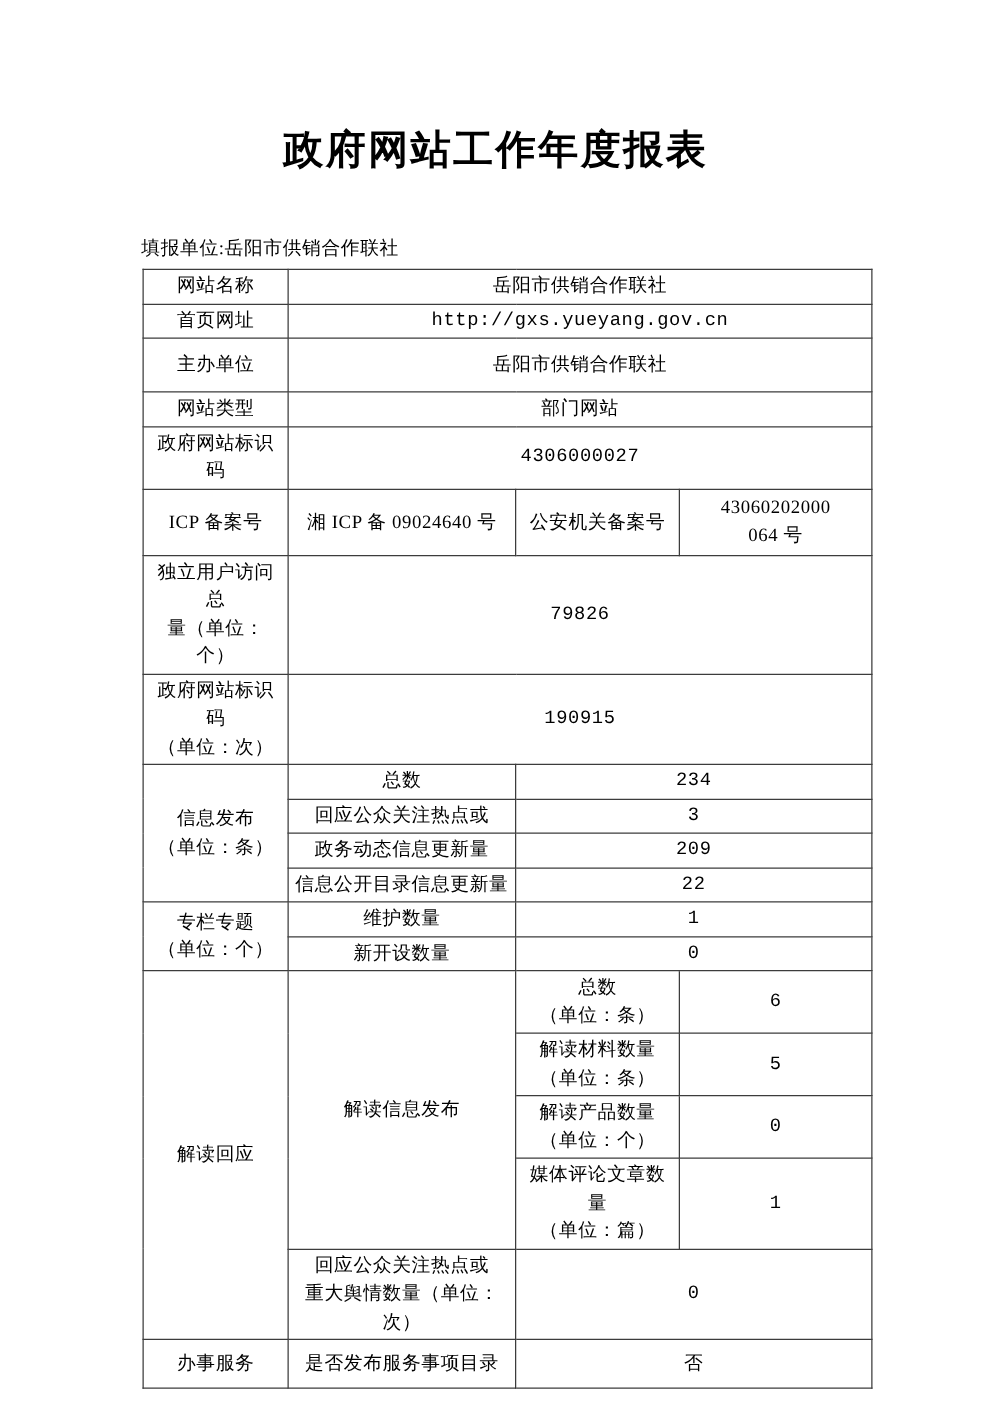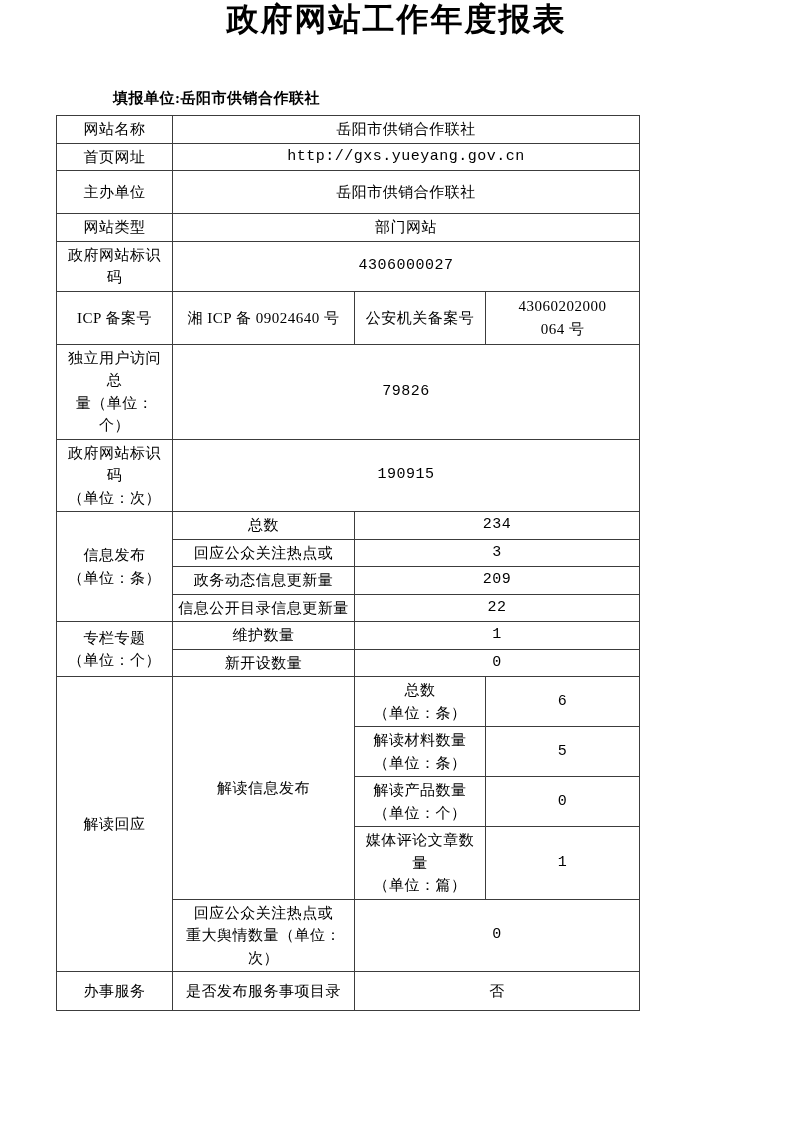--- a/index.html
+++ b/index.html
@@ -7,42 +7,43 @@
   .page {
     width: 793px;
     height: 1122px;
     background: #ffffff;
     color: #000000;
     position: relative;
     overflow: hidden;
     font-family: "Liberation Serif", "DejaVu Serif", serif;
   }
   .doc-title {
+    padding-top: 100px;
     text-align: center;
     font-family: "Liberation Sans", "DejaVu Sans", sans-serif;
     font-size: 32px;
     font-weight: bold;
     letter-spacing: 2px;
     line-height: 1.2;
   }
   .doc-subtitle {
     margin-top: 26px;
     text-align: center;
     font-size: 17px;
     letter-spacing: 1px;
     line-height: 1.2;
   }
   .reporting-unit {
     margin: 51px 0 7px 113px;
     font-size: 15px;
-    font-weight: bold;
+    font-weight: normal;
     letter-spacing: 0.5px;
   }
   table.report {
-    margin-left: 56px;
+    margin-left: 114px;
     width: 583px;
     border-collapse: collapse;
     table-layout: fixed;
   }
   table.report td {
     border: 1px solid #3c3c3c;
     font-size: 15px;
     text-align: center;
     vertical-align: middle;
     padding: 2px 4px;

